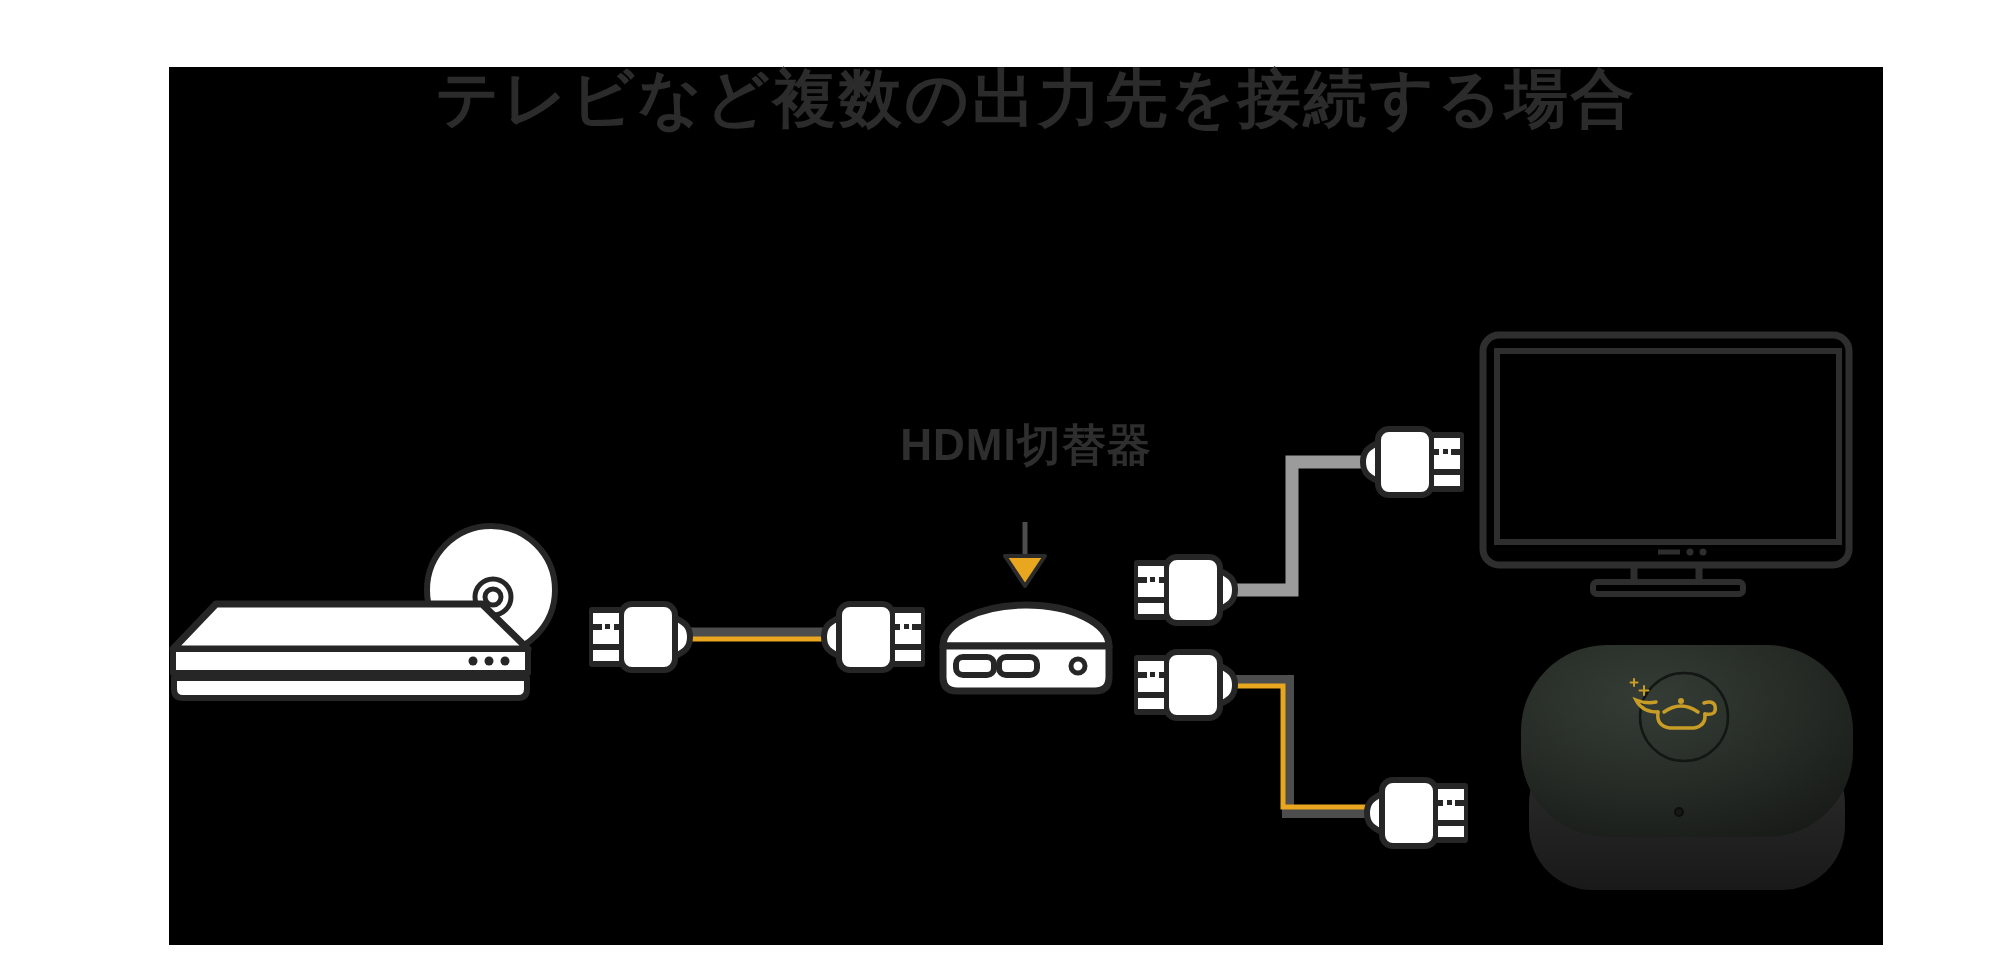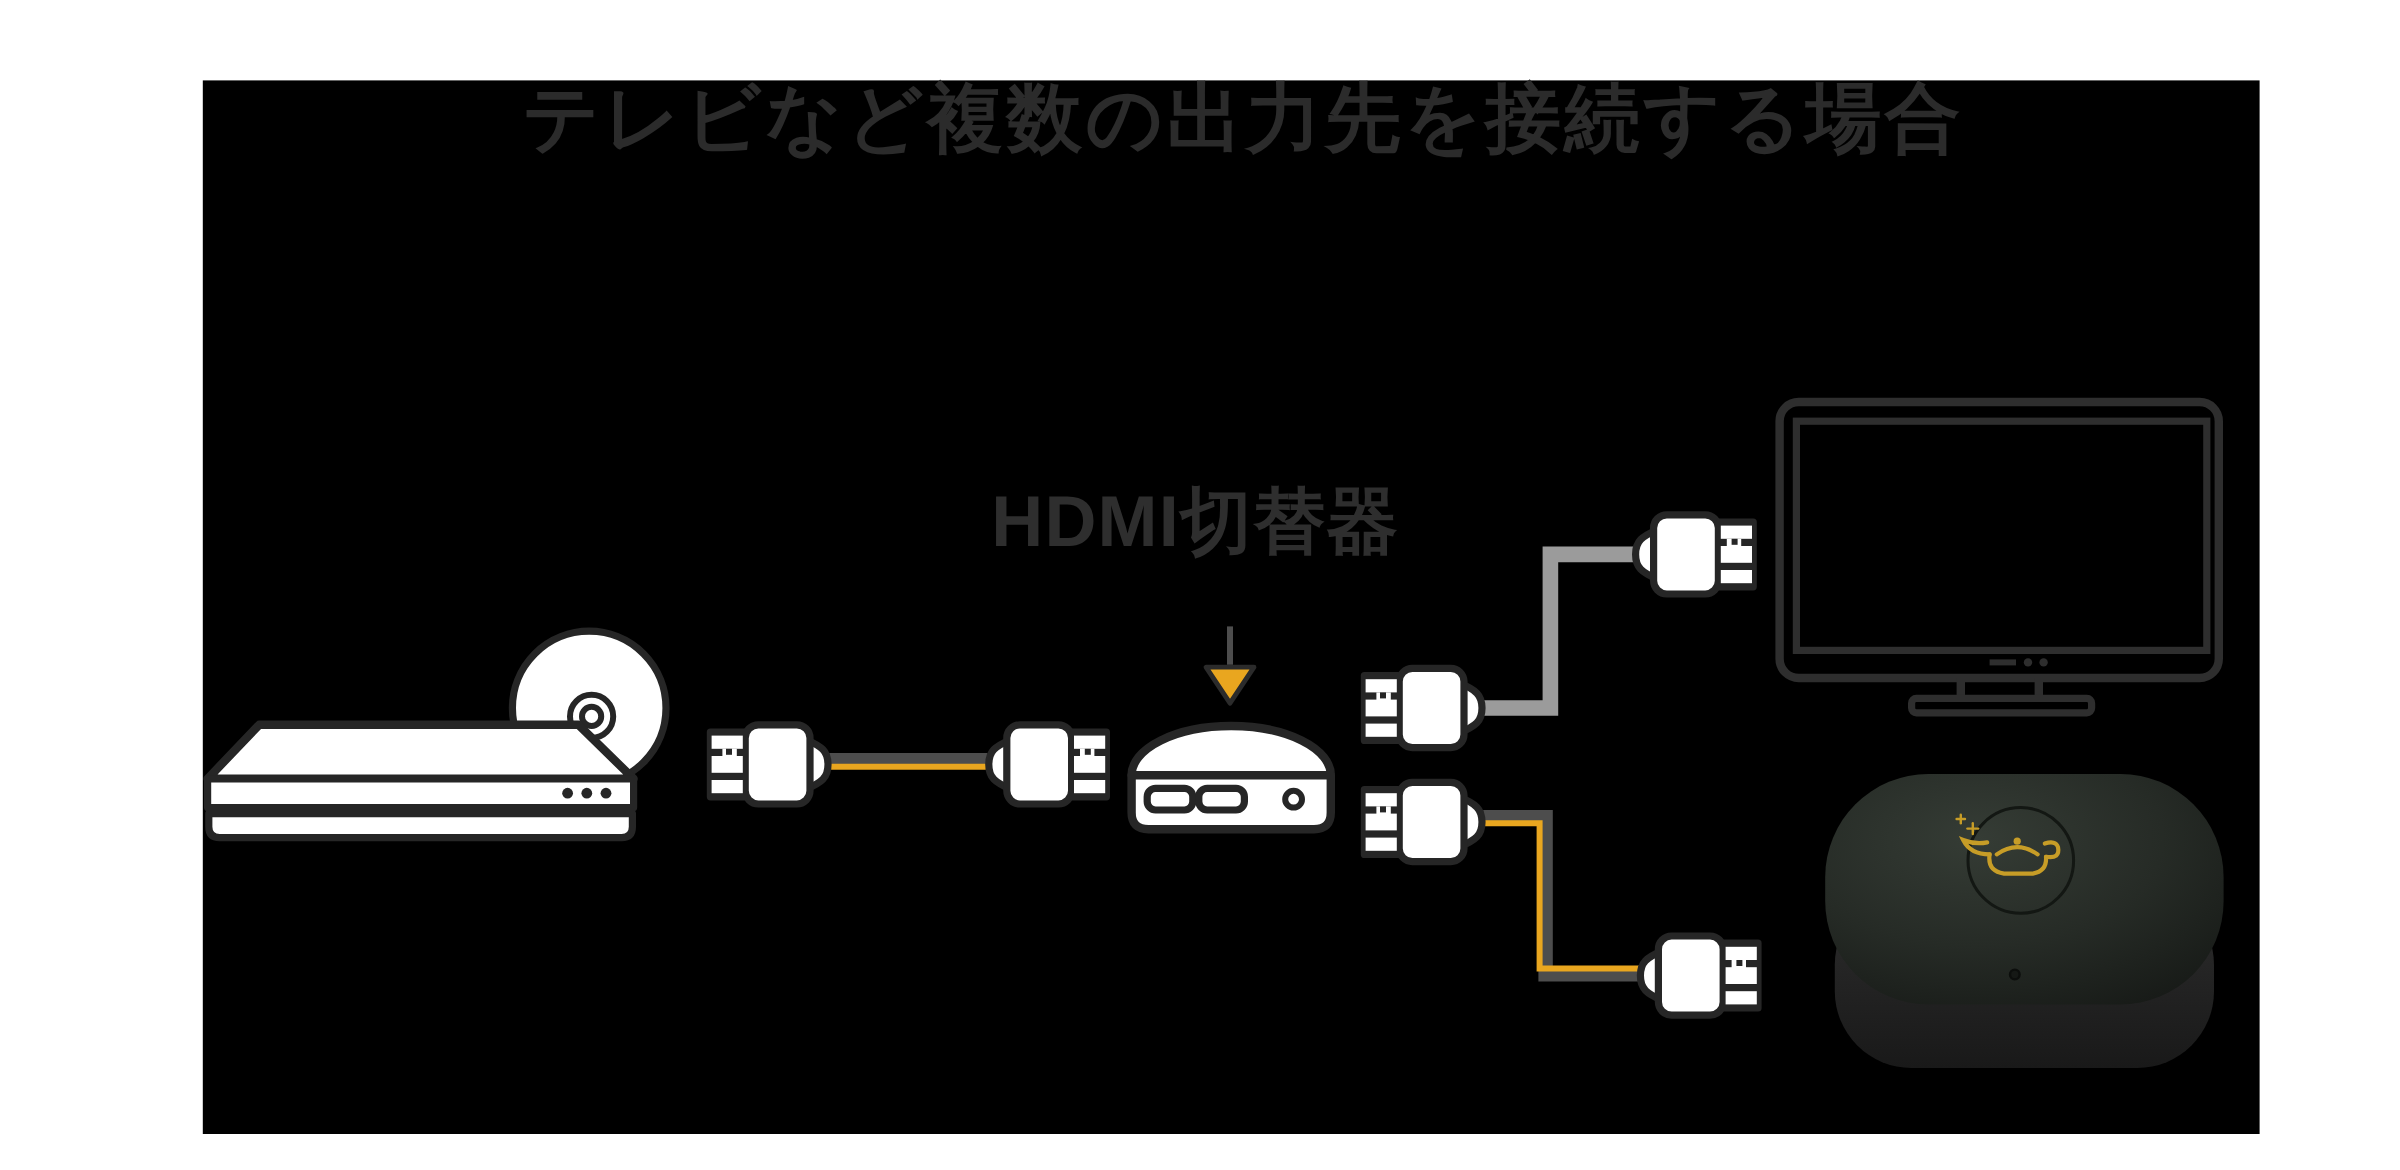--- a/index.html
+++ b/index.html
@@ -2,21 +2,21 @@
 <html style="--page-bg: #ffffff; --panel-bg: #000000; --title-text: #2b2b2b; --label-text: #2e2e2e; --outline: #262626; --white-fill: #ffffff; --accent-yellow: #e9a61f; --cable-dark: #4d4d4d; --cable-light: #9b9b9b; --tv-stroke: #2e2e2e; --logo-gold: #c79d27;"><head>
 <meta charset="utf-8">
 <style>
   html,body{margin:0;padding:0;}
   body{background:#fff;font-family:"Liberation Sans","DejaVu Sans",sans-serif;}
   #canvas{position:relative;width:2000px;height:975px;background:var(--page-bg,#fff);overflow:hidden;margin-left:36px;}
   #diagram-svg{position:absolute;left:0;top:0;}
   .overlay-text{position:absolute;font-weight:bold;white-space:nowrap;}
   #page-title{left:0;top:56px;width:2000px;text-align:center;font-size:63px;
               letter-spacing:3px;color:var(--title-text,#2b2b2b);}
-  #switcher-label{left:790px;top:395px;width:400px;font-size:60px;
+  #switcher-label{left:790px;top:416px;width:400px;text-align:center;font-size:44px;
               letter-spacing:1px;color:var(--label-text,#2e2e2e);}
 </style>
 </head>
 <body>
 
 <div id="canvas">
 
   <svg id="diagram-svg" width="2000" height="975" viewBox="0 0 2000 975">
     <defs>
 

